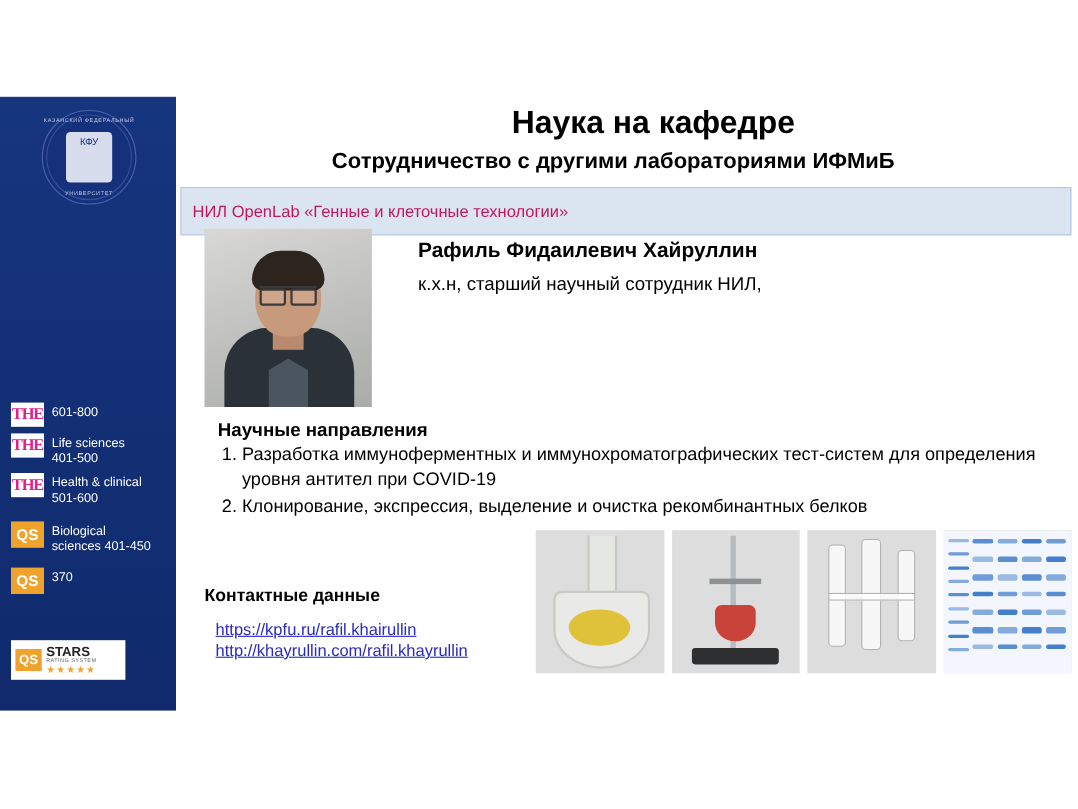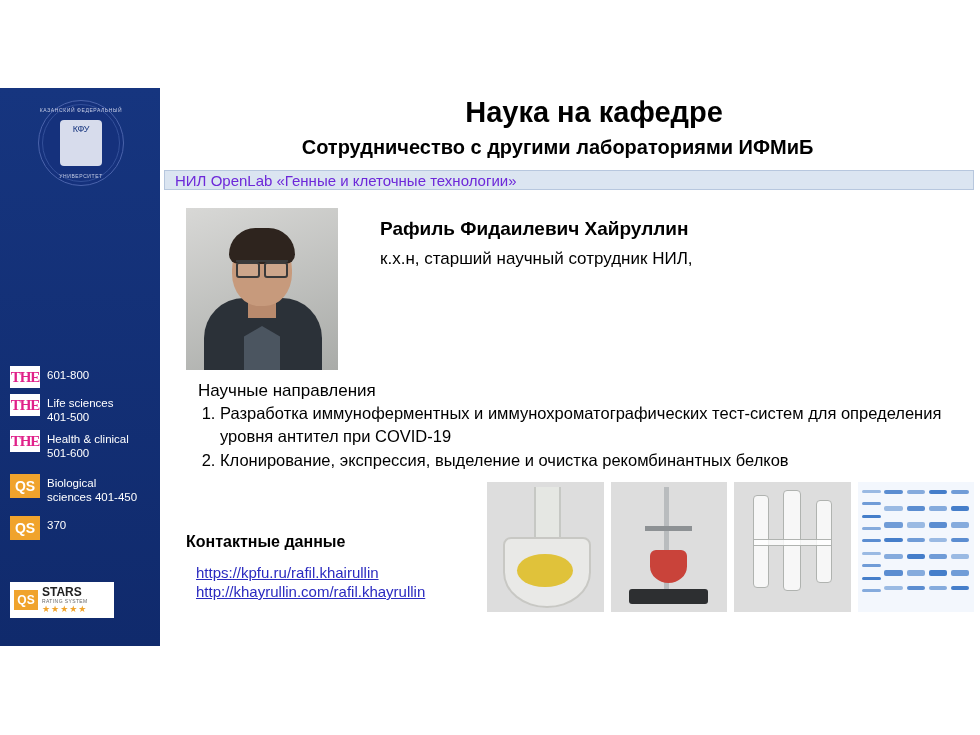--- a/index.html
+++ b/index.html
@@ -179,29 +179,29 @@
     text-align: center;
     font-size: 20px;
     font-weight: bold;
     color: #000000;
   }
   .banner {
     position: absolute;
     left: 164px;
     top: 170px;
     width: 810px;
-    height: 20px;
+    height: 44px;
     background: #dbe5f1;
     border: 1px solid #b7c7de;
     box-sizing: border-box;
     display: flex;
     align-items: center;
     padding-left: 10px;
     font-size: 15px;
-    color: #6d28d9;
+    color: #be185d;
   }
 
   
   .photo {
     position: absolute;
     left: 186px;
     top: 208px;
     width: 152px;
     height: 162px;
     background: linear-gradient(180deg, #cfcfcf 0%, #b7b9b6 100%);
@@ -293,21 +293,21 @@
     color: #000000;
     width: 560px;
   }
 
   
   .section-title {
     position: absolute;
     left: 198px;
     top: 381px;
     font-size: 17px;
-    font-weight: normal;
+    font-weight: bold;
     color: #000000;
   }
   .directions {
     position: absolute;
     left: 198px;
     top: 402px;
     width: 760px;
     margin: 0;
     padding-left: 22px;
     font-size: 16.5px;

